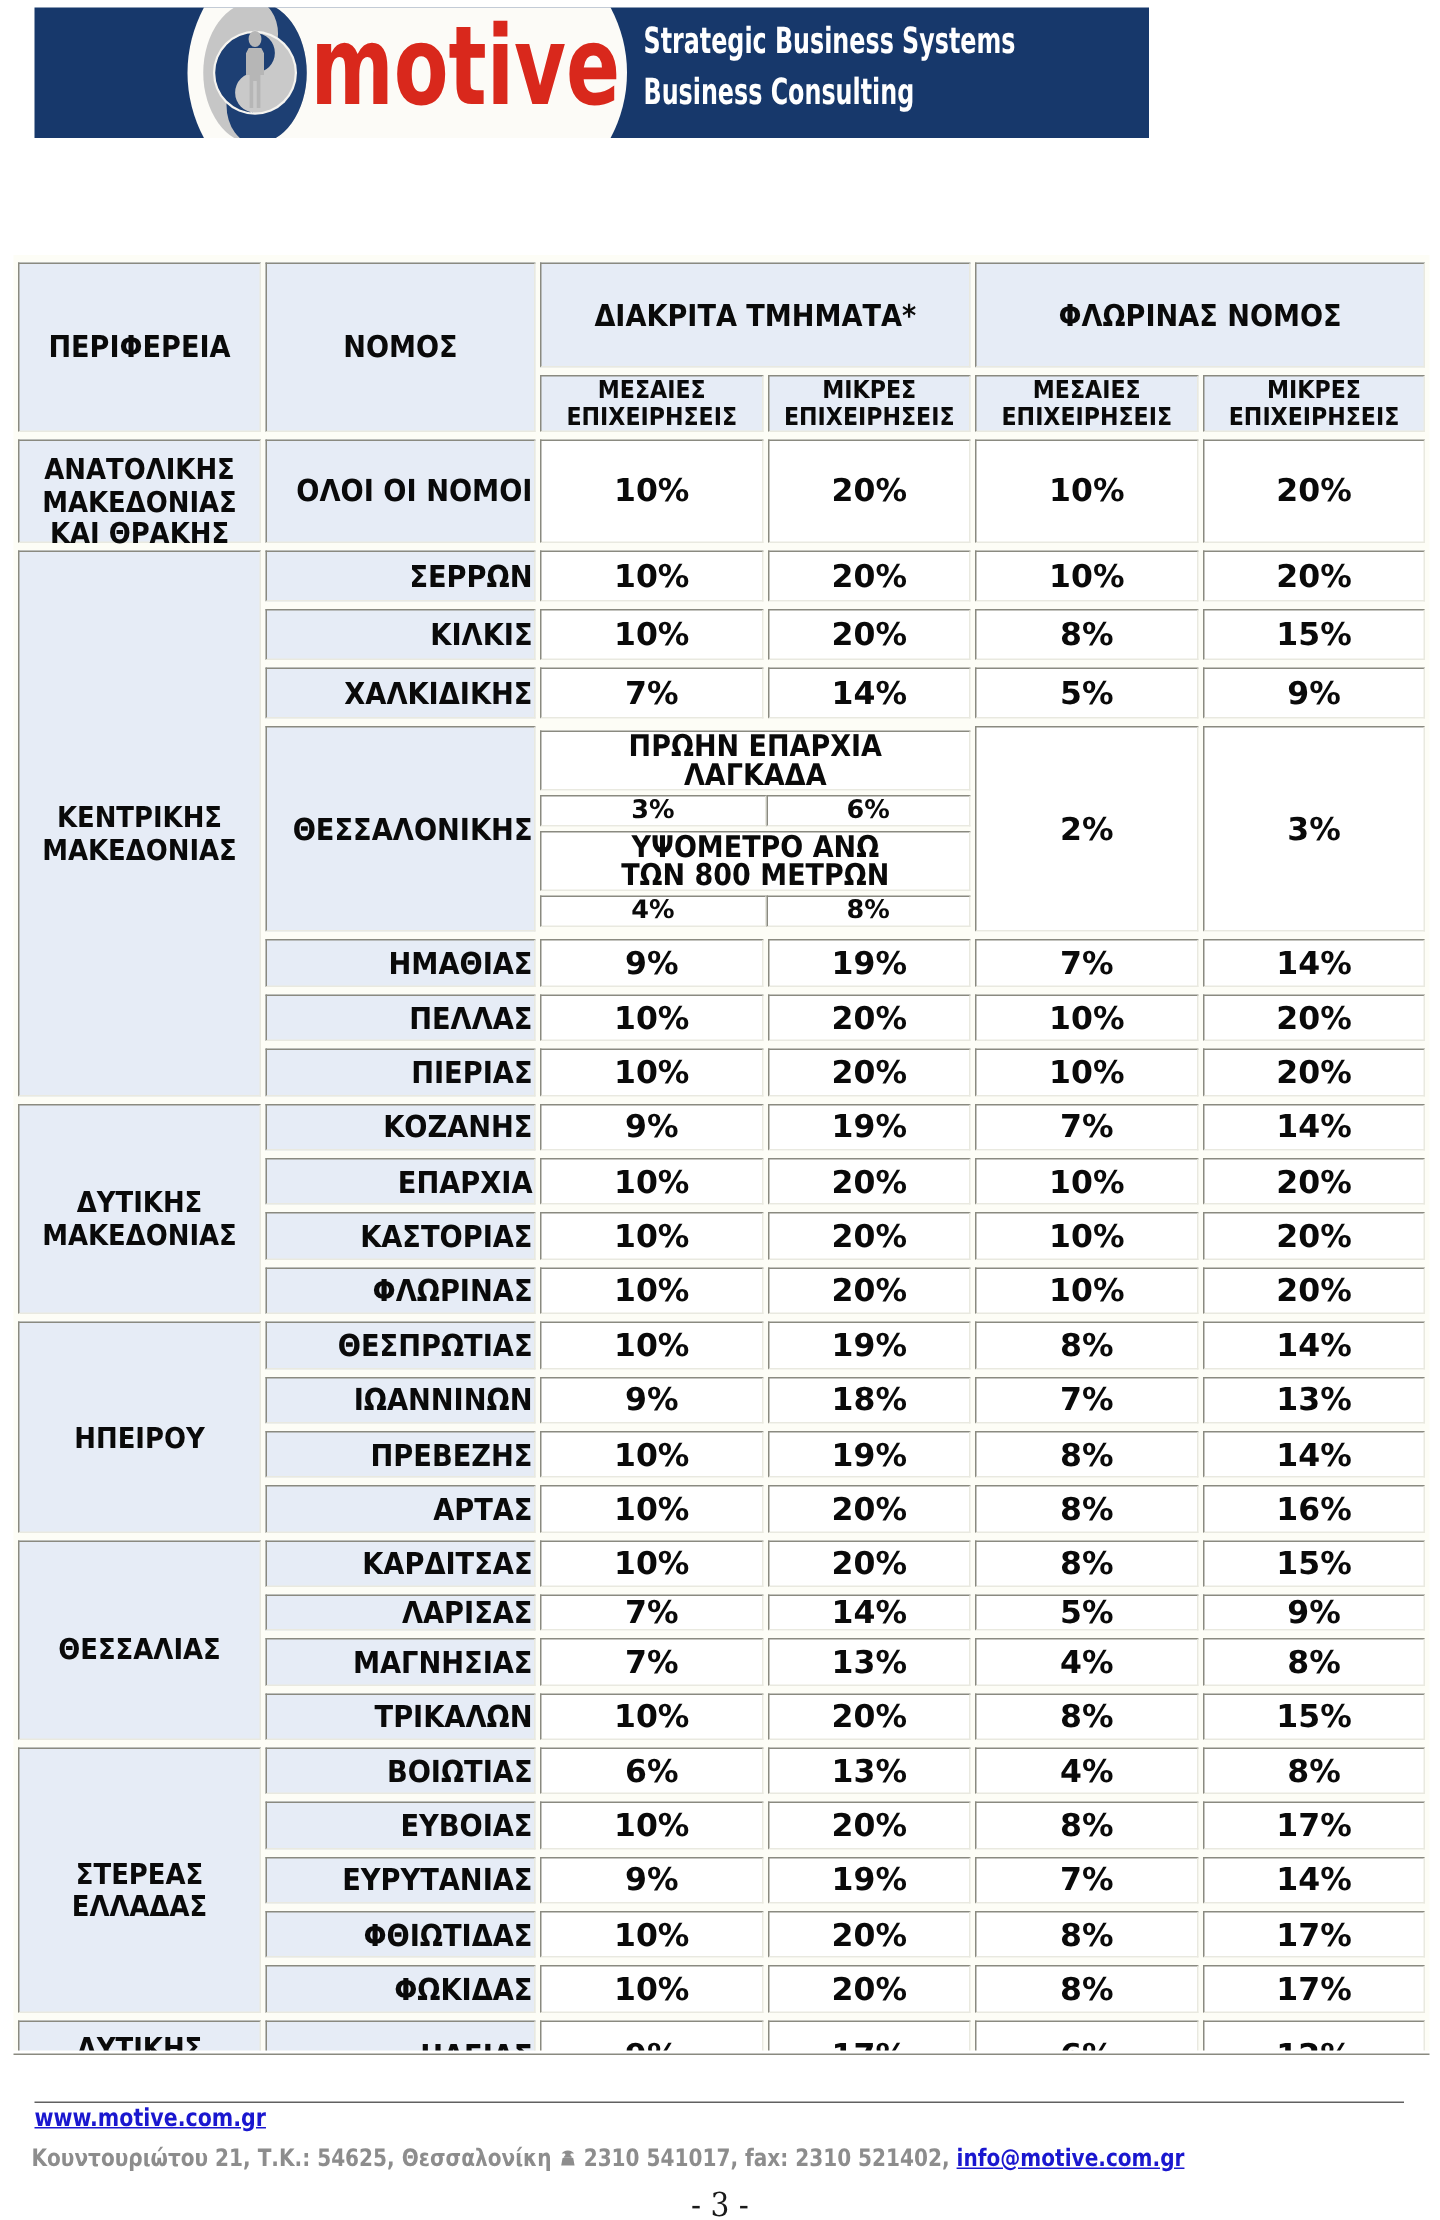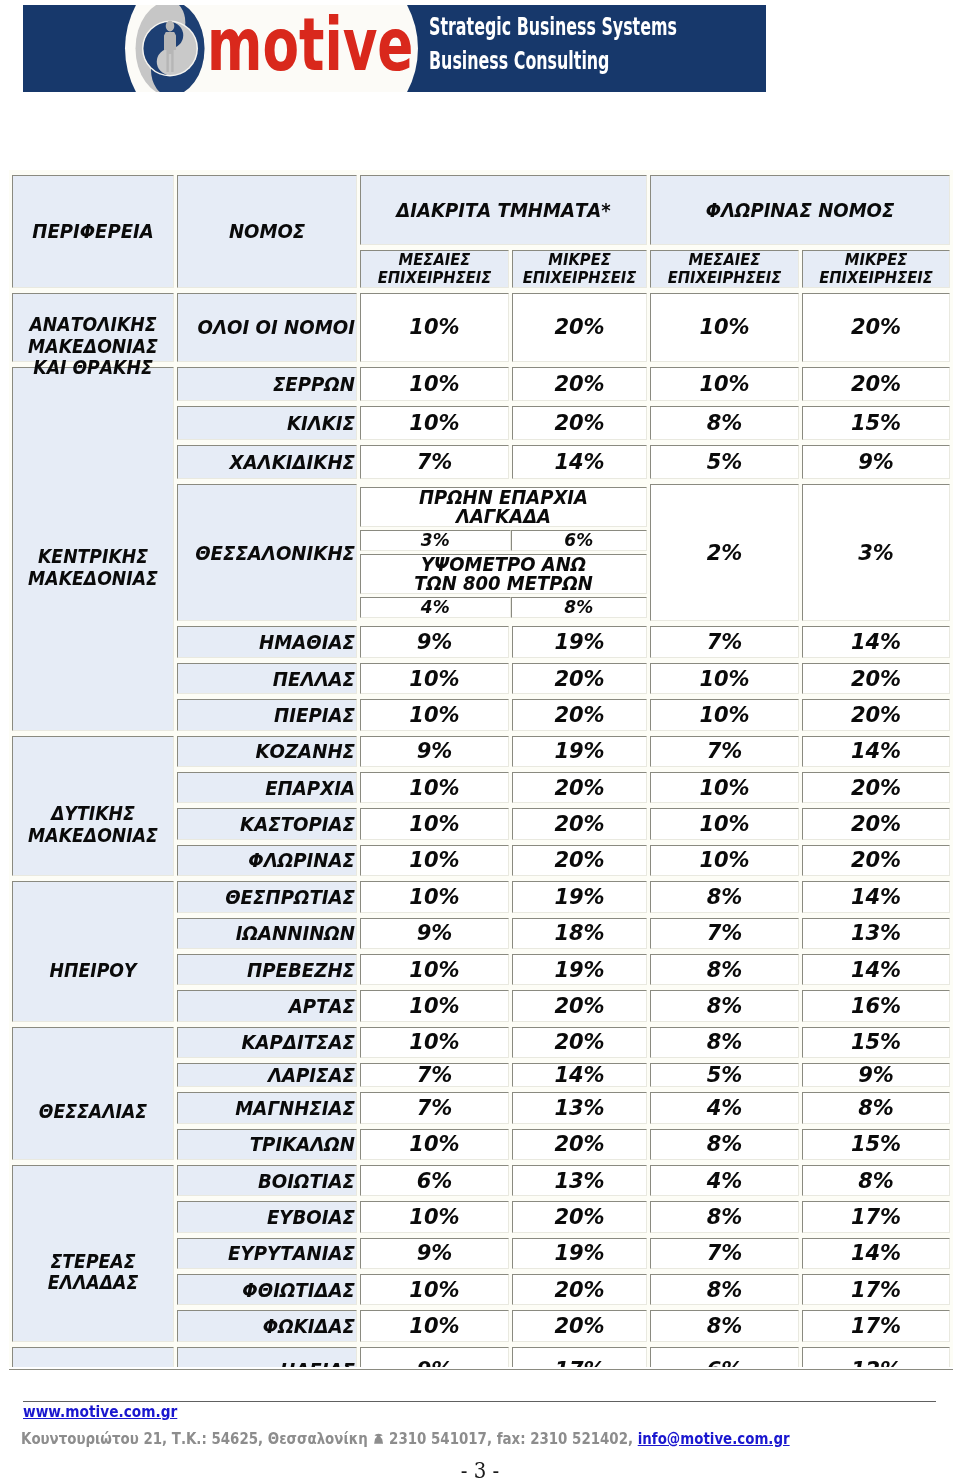--- a/index.html
+++ b/index.html
@@ -16,34 +16,34 @@
   .wordmark{position:absolute;left:184px;top:-5px;font-size:73px;line-height:90px;
             font-weight:bold;color:#d9281c;white-space:nowrap;
             transform:scaleX(0.81);transform-origin:left top;
             font-family:"DejaVu Sans Condensed","DejaVu Sans",sans-serif;}
   .tagline{position:absolute;left:406px;top:5px;color:#ffffff;white-space:nowrap;
            font-family:"DejaVu Sans Condensed","DejaVu Sans",sans-serif;
            transform:scaleX(0.735);transform-origin:left top;
            font-weight:bold;font-size:24px;line-height:34px;}
 
   
-  .tblclip{position:absolute;left:0;top:0;width:960px;height:1367px;overflow:hidden;font-style:italic;}
+  .tblclip{position:absolute;left:0;top:0;width:960px;height:1367px;overflow:hidden;}
   .tblbottom{position:absolute;left:9px;top:1368.5px;width:944px;height:0;border-top:1.2px solid #8a8a80;}
   .tbl{position:absolute;left:9px;top:170.4px;width:944px;
        border-collapse:separate;border-spacing:3px 5px;background:#fdfdf6;table-layout:fixed;}
   .tbl td{background:#e6ecf6;
           border-top:1px solid #8a8a80;border-left:1px solid #8a8a80;
           border-right:1px solid #e9e9e0;border-bottom:1px solid #e9e9e0;
           font-weight:bold;color:#0a0a0a;text-align:center;vertical-align:middle;
           padding:0 1px;}
   .tbl td.val{background:#ffffff;}
   .hdr{font-size:20.1px;line-height:23px;}
   .tbl td.subhdr{font-size:16.4px;line-height:18.1px;padding:0;margin-left:36px;}
   .tbl td.reg{font-size:19.2px;line-height:21.7px;padding:0;}
-  .reg > div{position:relative;top:19px;}
+  .reg > div{position:relative;top:7px;}
   .reginner{position:absolute;left:0;right:0;top:-1px;}
   .tbl td.nom{font-size:20.2px;line-height:22px;text-align:right;padding-left:9px;}
   .pct{font-size:21px;line-height:22px;font-family:"DejaVu Sans",sans-serif;}
   .inner td.smalllabel{font-size:20px;line-height:19px;padding:0 38px;}
   .inner td.smallpct{font-size:17px;line-height:19px;font-family:"DejaVu Sans",sans-serif;}
   .inner{border-collapse:separate;border-spacing:0 3.5px;width:100%;height:100%;background:#fdfdf6;table-layout:fixed;margin:0;}
   .inner td{background:#ffffff;text-align:center;vertical-align:middle;
             border-top:1px solid #8a8a80;border-left:1px solid #8a8a80;
             border-right:1px solid #e9e9e0;border-bottom:1px solid #e9e9e0;font-weight:bold;}
 

